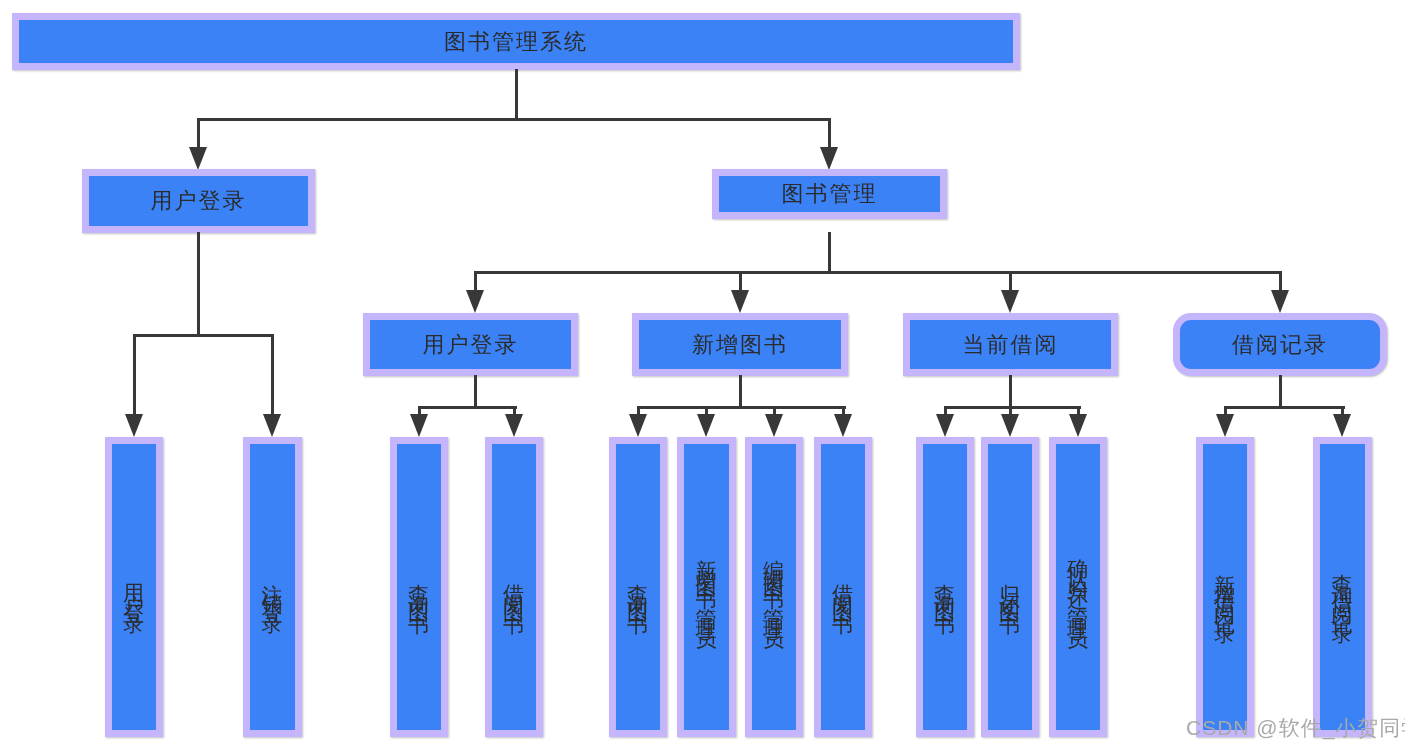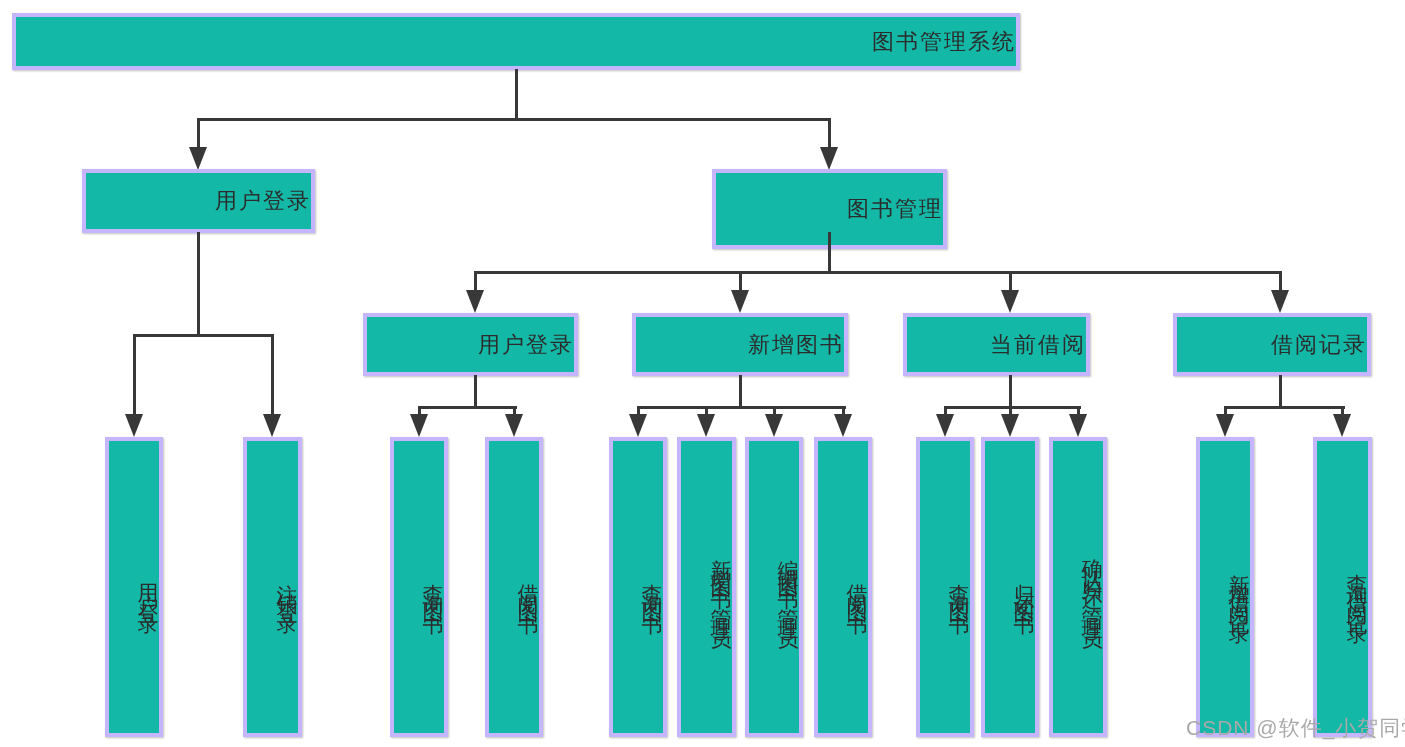--- a/index.html
+++ b/index.html
@@ -1,23 +1,23 @@
 <!DOCTYPE html>
 <html><head>
 <meta charset="utf-8">
 <style>
   html,body{margin:0;padding:0;background:#ffffff;}
   .canvas{
     position:relative;width:1405px;height:747px;background:#ffffff;overflow:hidden;
     font-family:"Liberation Sans","DejaVu Sans",sans-serif;color:#2b2b2b;
   }
   .box{
-    position:absolute;box-sizing:border-box;background:#14b8a6;
-    border:4px solid #c4b5fd;box-shadow:1px 1px 2px rgba(0,0,0,0.25);
-    display:flex;align-items:center;justify-content:flex-end;
+    position:absolute;box-sizing:border-box;background:#3b82f6;
+    border:7px solid #c4b5fd;box-shadow:1px 1px 2px rgba(0,0,0,0.25);
+    display:flex;align-items:center;justify-content:center;
   }
   .hlabel{
     font-size:22px;letter-spacing:2px;color:#2b2b2b;white-space:nowrap;
   }
   .vlabel{
     writing-mode:vertical-rl;text-orientation:mixed;
     font-size:21px;letter-spacing:10px;color:#2b2b2b;line-height:1;
   }
   .vl{position:absolute;width:3px;background:#383838;}
   .hl{position:absolute;height:3px;background:#383838;}
@@ -43,21 +43,21 @@
   <div class="vl" style="left:515px;top:69px;height:50px;"></div>
   <div class="hl" style="left:197px;top:118px;width:634px;"></div>
   <div class="vl" style="left:197px;top:118px;height:32px;"></div>
   <div class="vl" style="left:828px;top:118px;height:32px;"></div>
   <div class="arrow" style="left:189px;top:147px;"></div>
   <div class="arrow" style="left:820px;top:147px;"></div>
 
   <div class="box" style="left:82px;top:169px;width:233px;height:64px;">
     <span class="hlabel">用户登录</span>
   </div>
-  <div class="box" style="left:712px;top:169px;width:235px;height:80px;">
+  <div class="box" style="left:712px;top:169px;width:235px;height:50px;">
     <span class="hlabel">图书管理</span>
   </div>
 
   <div class="vl" style="left:197px;top:232px;height:104px;"></div>
   <div class="hl" style="left:133px;top:334px;width:141px;"></div>
   <div class="vl" style="left:133px;top:334px;height:82px;"></div>
   <div class="vl" style="left:271px;top:334px;height:82px;"></div>
   <div class="arrow" style="left:125px;top:414px;"></div>
   <div class="arrow" style="left:263px;top:414px;"></div>
 
@@ -71,24 +71,24 @@
   <div class="arrow" style="left:731px;top:290px;"></div>
   <div class="arrow" style="left:1001px;top:290px;"></div>
   <div class="arrow" style="left:1271px;top:290px;"></div>
 
   <div class="box" style="left:363px;top:313px;width:215px;height:63px;">
     <span class="hlabel">用户登录</span>
   </div>
   <div class="box" style="left:632px;top:313px;width:216px;height:63px;">
     <span class="hlabel">新增图书</span>
   </div>
-  <div class="box" style="left:903px;top:313px;width:187px;height:63px;">
+  <div class="box" style="left:903px;top:313px;width:215px;height:63px;">
     <span class="hlabel">当前借阅</span>
   </div>
-  <div class="box" style="left:1173px;top:313px;width:198px;height:63px;">
+  <div class="box" style="left:1173px;top:313px;width:214px;height:63px;border-radius:18px;">
     <span class="hlabel">借阅记录</span>
   </div>
 
   <div class="vl" style="left:474px;top:375px;height:33px;"></div>
   <div class="hl" style="left:418px;top:406px;width:99px;"></div>
   <div class="vl" style="left:418px;top:406px;height:10px;"></div>
   <div class="vl" style="left:513px;top:406px;height:10px;"></div>
   <div class="arrow" style="left:410px;top:414px;"></div>
   <div class="arrow" style="left:505px;top:414px;"></div>
 

